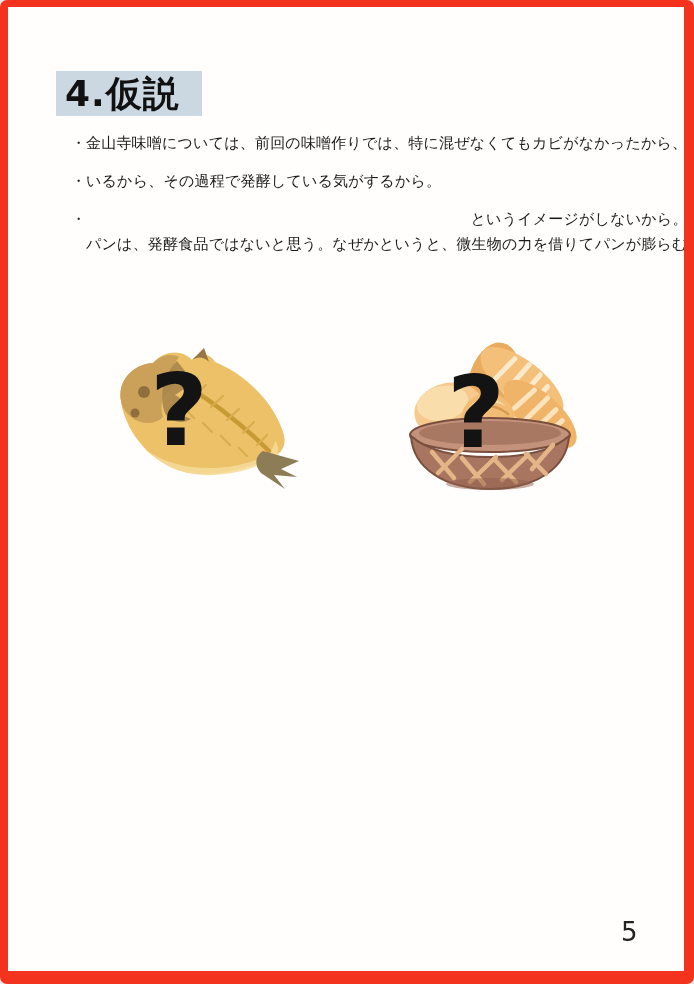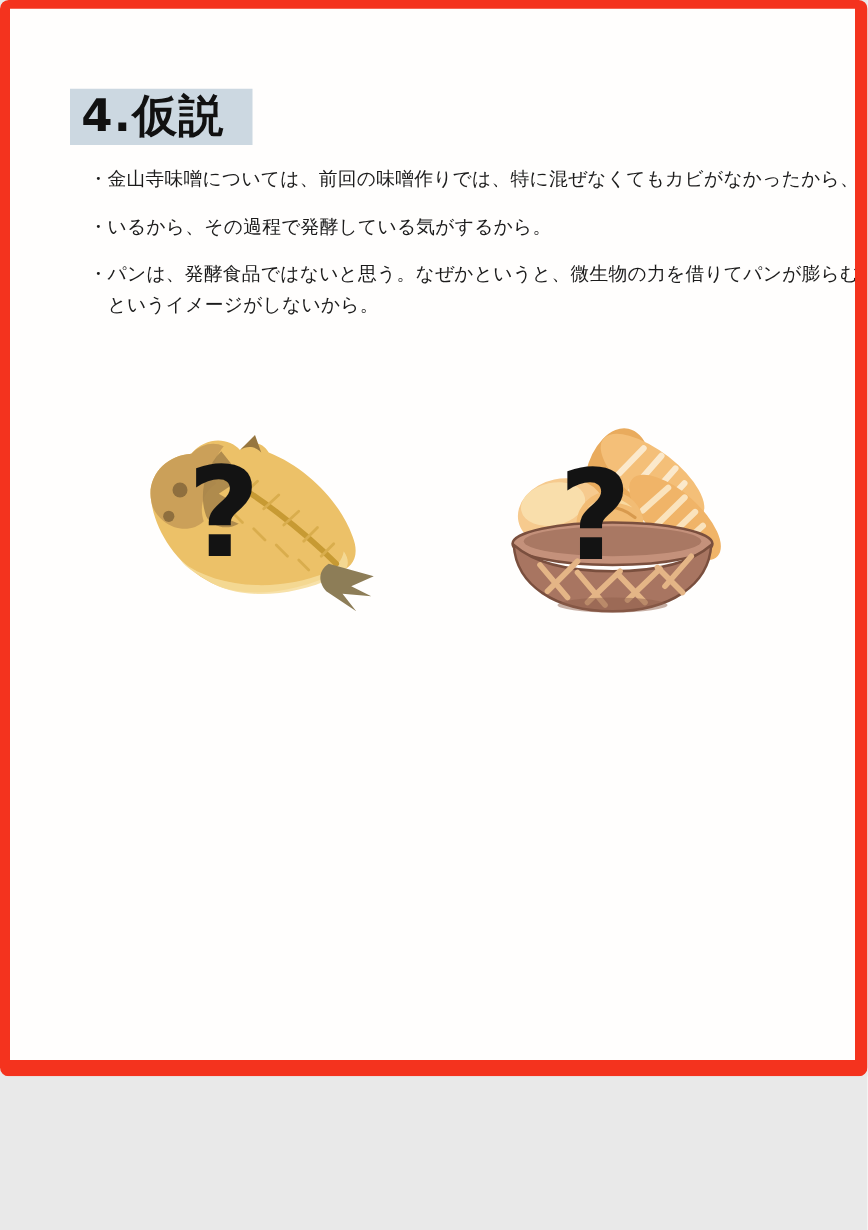--- a/index.html
+++ b/index.html
@@ -1,18 +1,18 @@
 <!DOCTYPE html>
 <html><head>
 <meta charset="utf-8">
 <style>
   html,body{margin:0;padding:0;background:#e9e9e9;}
   .page{
     position:relative;
-    width:694px;height:861px;
+    width:694px;height:984px;
     box-sizing:border-box;
     border-style:solid;
     border-color:#f4331e;
     border-width:7px 10px 13px 8px;
     border-radius:7px;
     background:#fffefd;
     font-family:"DejaVu Sans","Liberation Sans",sans-serif;
     color:#1b1b1b;
     overflow:hidden;
   }
@@ -31,21 +31,21 @@
     font-size:15px;line-height:25px;
   }
   .hypothesis{
     display:flex;align-items:flex-start;
     margin-bottom:13px;
   }
   .marker{
     width:15px;flex:0 0 15px;
     white-space:nowrap;
   }
-  .lines div{white-space:nowrap;letter-spacing:0.2px;}
+  .lines div{white-space:nowrap;letter-spacing:0.2px;text-align:right;}
   .illo{position:absolute;}
   .illo-fish{left:103px;top:330px;width:192px;height:158px;}
   .illo-bread{left:394px;top:325px;width:176px;height:162px;}
   .qmark{
     position:absolute;
     font-size:100px;font-weight:bold;line-height:100px;
     color:#131313;
     font-family:"DejaVu Sans",sans-serif;
   }
   .qmark-fish{left:142px;top:354px;}
@@ -73,22 +73,22 @@
     </div>
     <div class="hypothesis">
       <span class="marker">・</span>
       <div class="lines">
         <div>いるから、その過程で発酵している気がするから。</div>
       </div>
     </div>
     <div class="hypothesis">
       <span class="marker">・</span>
       <div class="lines">
+        <div>というイメージがしないから。</div>
         <div>パンは、発酵食品ではないと思う。なぜかというと、微生物の力を借りてパンが膨らむ</div>
-        <div>というイメージがしないから。</div>
       </div>
     </div>
   </div>
 
   <div class="illo illo-fish">
     <svg width="192" height="158" viewBox="0 0 192 158" xmlns="http://www.w3.org/2000/svg">
       <g>
         <path d="M10,64 C6,44 22,27 42,26 C54,12 72,13 81,23 C88,15 99,16 104,25
                  C134,37 161,64 171,92 C177,107 172,117 159,121
                  C122,139 80,143 54,127 C28,112 13,86 10,64 Z" fill="#ecc168"></path>

